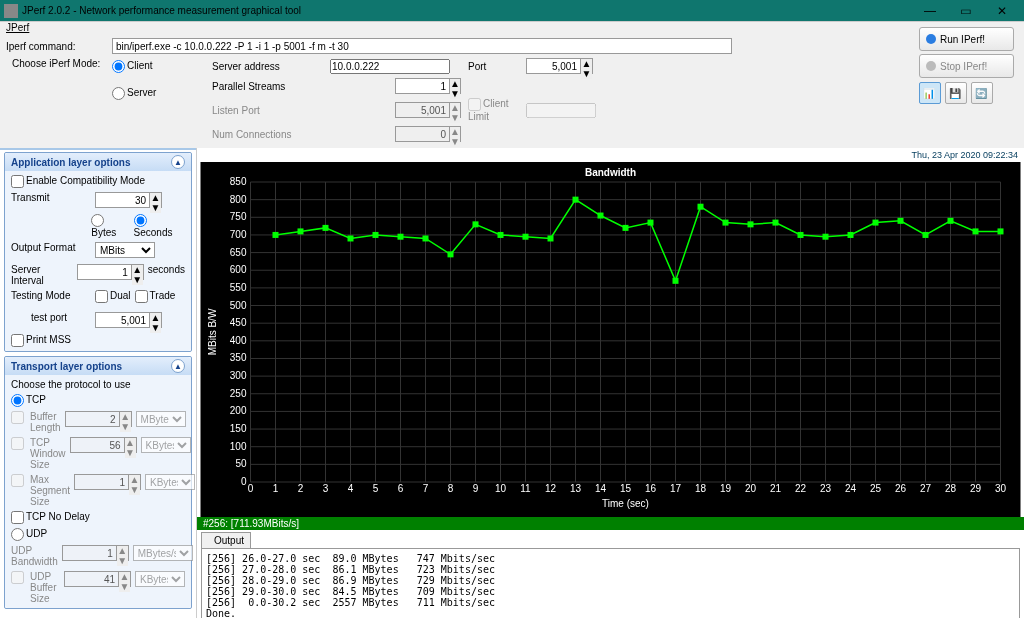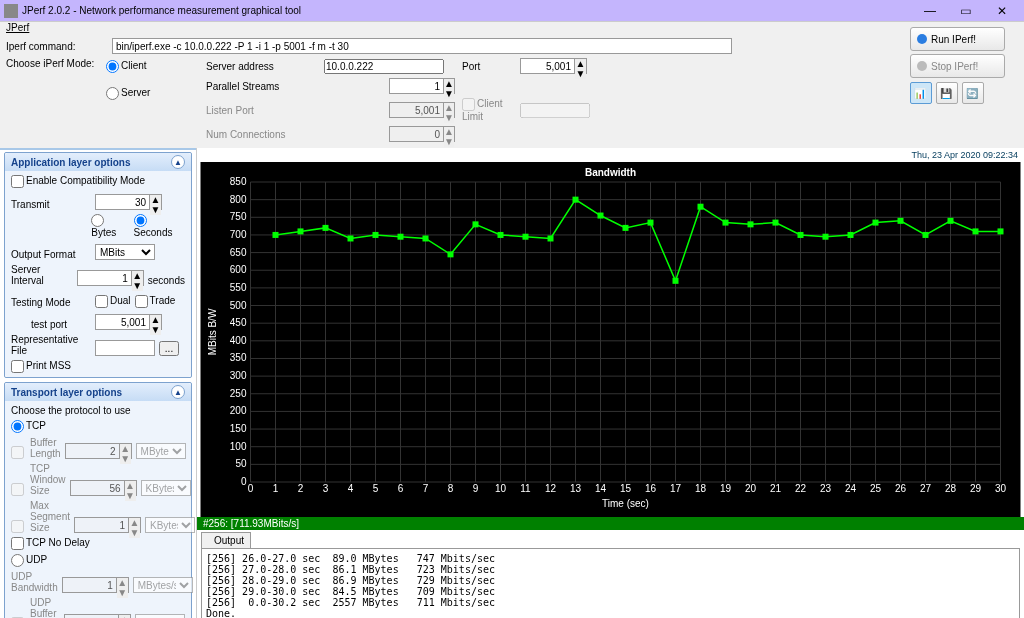--- a/index.html
+++ b/index.html
@@ -1,46 +1,46 @@
 <!DOCTYPE html>
 <html><head>
 <meta charset="utf-8">
 <style>
 * { box-sizing: border-box; margin: 0; padding: 0; font-family: Tahoma, Arial, sans-serif; font-size: 10px; }
 body { background: #f0f0f0; width: 1024px; height: 618px; overflow: hidden; }
-.titlebar { height: 22px; background: #c4b5fd; border-bottom: 1px solid #ccc; display: flex; align-items: center; padding: 0 4px; }
+.titlebar { height: 22px; background: #0f766e; border-bottom: 1px solid #ccc; display: flex; align-items: center; padding: 0 4px; }
 .titlebar .icon { width: 14px; height: 14px; background: #888; margin-right: 4px; }
 .titlebar .title { flex: 1; }
 .titlebar .winbtn { width: 36px; height: 20px; display: flex; align-items: center; justify-content: center; font-size: 12px; }
 .toolbar-label { height: 14px; padding: 0 6px; background: #f0f0f0; font-size: 10px; text-decoration: underline; }
 .cmdrow { display: flex; align-items: center; padding: 2px 6px; gap: 6px; background: #f0f0f0; }
 .cmdrow label { width: 100px; }
 .cmdrow input[type=text] { border: 1px solid #999; padding: 1px 3px; height: 16px; }
 .cmdinput { width: 620px; }
-.moderow { display: flex; padding: 2px 6px 6px 6px; background: #f0f0f0; justify-content: flex-end; }
+.moderow { display: flex; padding: 2px 6px 6px 12px; background: #f0f0f0; justify-content: flex-end; }
 .moderow .left { width: 100px; }
 .moderow .modes { width: 100px; display: flex; flex-direction: column; gap: 14px; padding-top: 2px;}
 .moderow .grid { flex: 1; display: grid; grid-template-columns: 110px 130px 50px 80px; gap: 4px 8px; align-items: center; }
 .spinner { display: flex; }
 .spinner input { width: 55px; text-align: right; border: 1px solid #999; height: 16px; padding: 1px 3px;}
 .spinner .arrows { width: 12px; height: 16px; border: 1px solid #999; border-left: none; display: flex; flex-direction: column; font-size: 6px; line-height: 1; }
 .spinner .arrows div { flex:1; text-align:center; background:#eee; }
-.right-buttons { position: absolute; right: 14px; top: 24px; width: 100px; }
+.right-buttons { position: absolute; right: 5px; top: 24px; width: 100px; }
 .bigbtn { width: 95px; height: 24px; margin: 3px 0; background: linear-gradient(#fff,#e8e8e8); border: 1px solid #aaa; border-radius: 3px; display:flex; align-items:center; gap:4px; padding:0 6px; font-size:10px;}
 .bigbtn .dot { width:10px;height:10px;border-radius:50%; }
 .iconrow { display:flex; gap:4px; margin-top:4px; }
 .iconbtn { width:22px; height:22px; border:1px solid #aaa; background:linear-gradient(#fff,#e8e8e8); border-radius:2px; display:flex;align-items:center;justify-content:center;}
 .iconbtn.sel { background:#cde6f7; border-color:#5b9bd5;}
 .main { display:flex; height: calc(100% - 110px); }
 .leftpanel { width: 197px; background:#fff linear-gradient(#a8c8e8,#a8c8e8) 0 0/100% 2px no-repeat; overflow:hidden; border-right:1px solid #ccc;}
 .panel { margin:4px; border:1px solid #7da2ce; border-radius:2px; }
 .panel .hdr { height:18px; background:linear-gradient(#e3eefc,#c6dcf5); color:#15428b; padding:2px 6px; font-weight:bold; display:flex; align-items:center; justify-content:space-between; border-radius:3px 3px 0 0;}
 .panel .hdr .coll { width:14px;height:14px;border:1px solid #7da2ce;border-radius:50%;display:flex;align-items:center;justify-content:center;font-size:8px;background:#fff;}
 .panel .body { padding:4px 6px; background:#eef4fc; display:flex; flex-direction:column; gap:4px; border-radius:0 0 3px 3px;}
-.prow { display:flex; align-items:flex-end; gap:4px; min-height:18px;}
+.prow { display:flex; align-items:flex-start; gap:4px; min-height:18px;}
 .prow .lbl { width:80px; }
 .prow select, .prow input[type=text] { border:1px solid #999; height:16px; font-size:10px;}
 select { background:#fff; }
 .sm { width:50px; }
 .md { width:60px; }
 .chartarea { flex:1; display:flex; flex-direction:column; background:#fff;}
 .timestamp { text-align:right; padding:2px 6px; color:#003a5b; font-size:9px; background:#fff;}
 .chart { height:355px; }
 .outputhdr { background:#008000; color:#fff; padding:1px 6px; font-size:10px;}
 .outputlbl { padding:2px 12px; border:1px solid #999; border-bottom:none; margin:2px 4px 0 4px; width:50px; text-align:center; background:#f0f0f0;}
@@ -180,25 +180,20 @@
           </div>
         <div class="prow">
             <span class="lbl" style="padding-left:20px">test port</span>
             <div class="spinner">
               <input value="5,001" style="">
               <div class="arrows">
                 <div>▲</div>
                 <div>▼</div>
               </div>
             </div>
-          </div>
-        <div class="prow">
-            <span class="lbl">Representative File</span>
-            <input type="text" style="width: 60px;">
-            <button style="width:20px">...</button>
           </div>
         <label><input type="checkbox" style=""><span>Print MSS</span></label>
       </div>
     </div>
 
     <div class="panel">
       <div class="hdr">
           <span>Transport layer options</span>
           <span class="coll">▲</span>
         </div>

